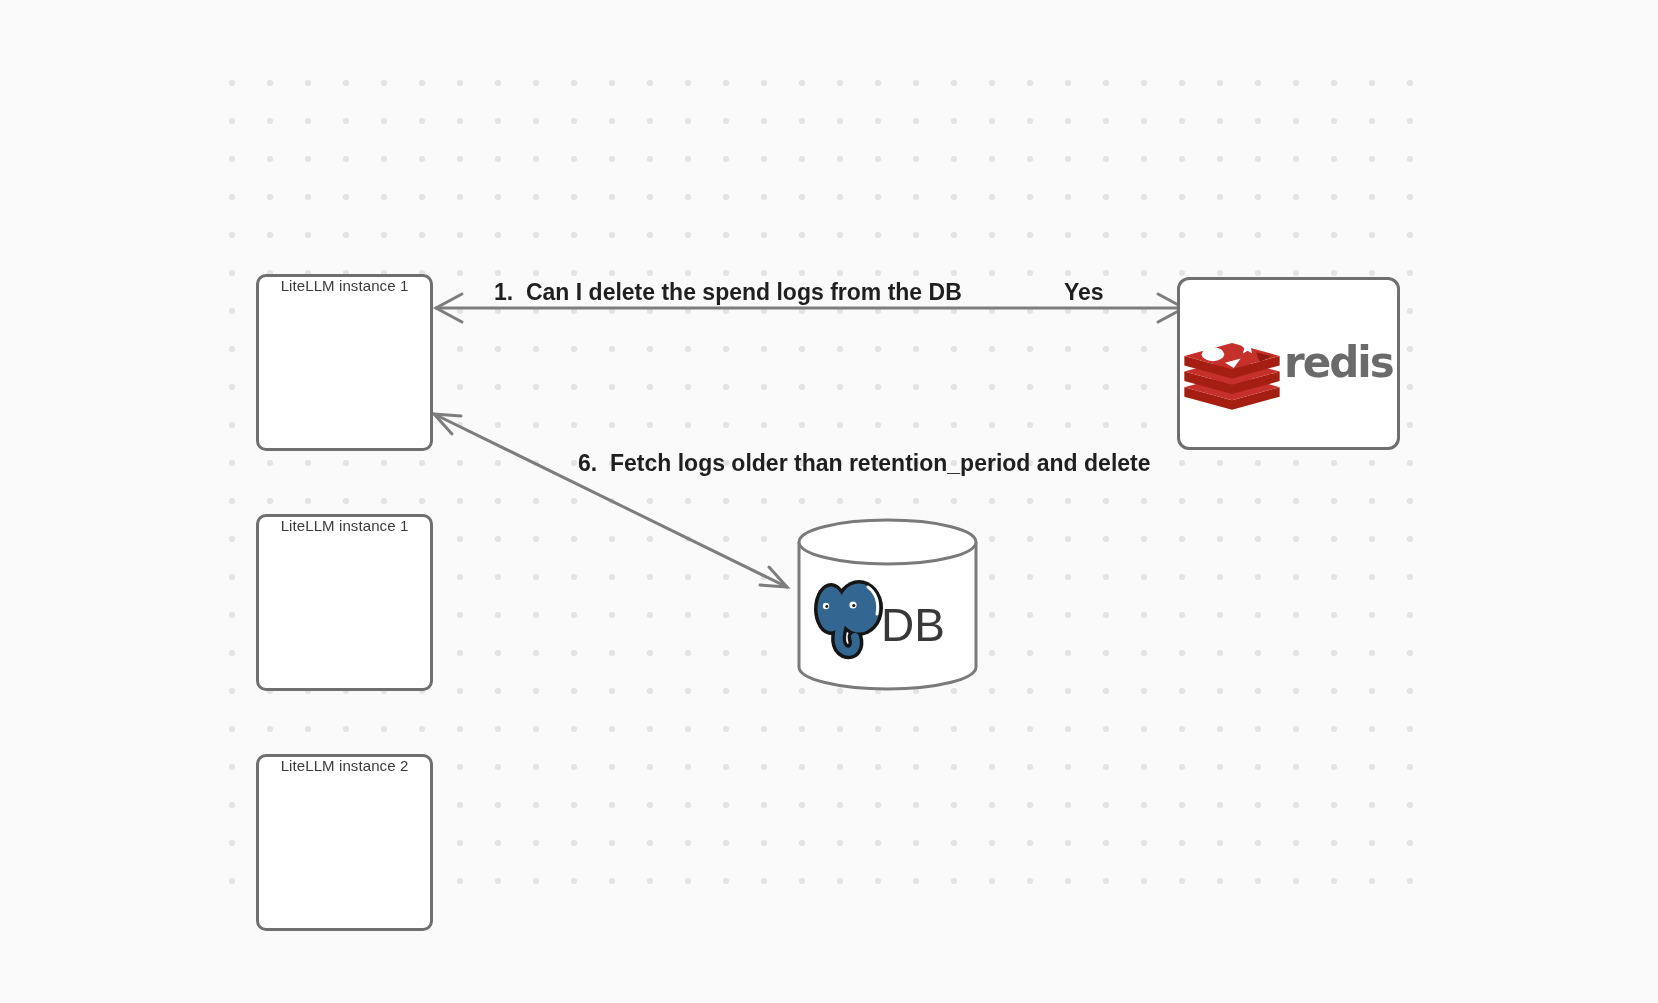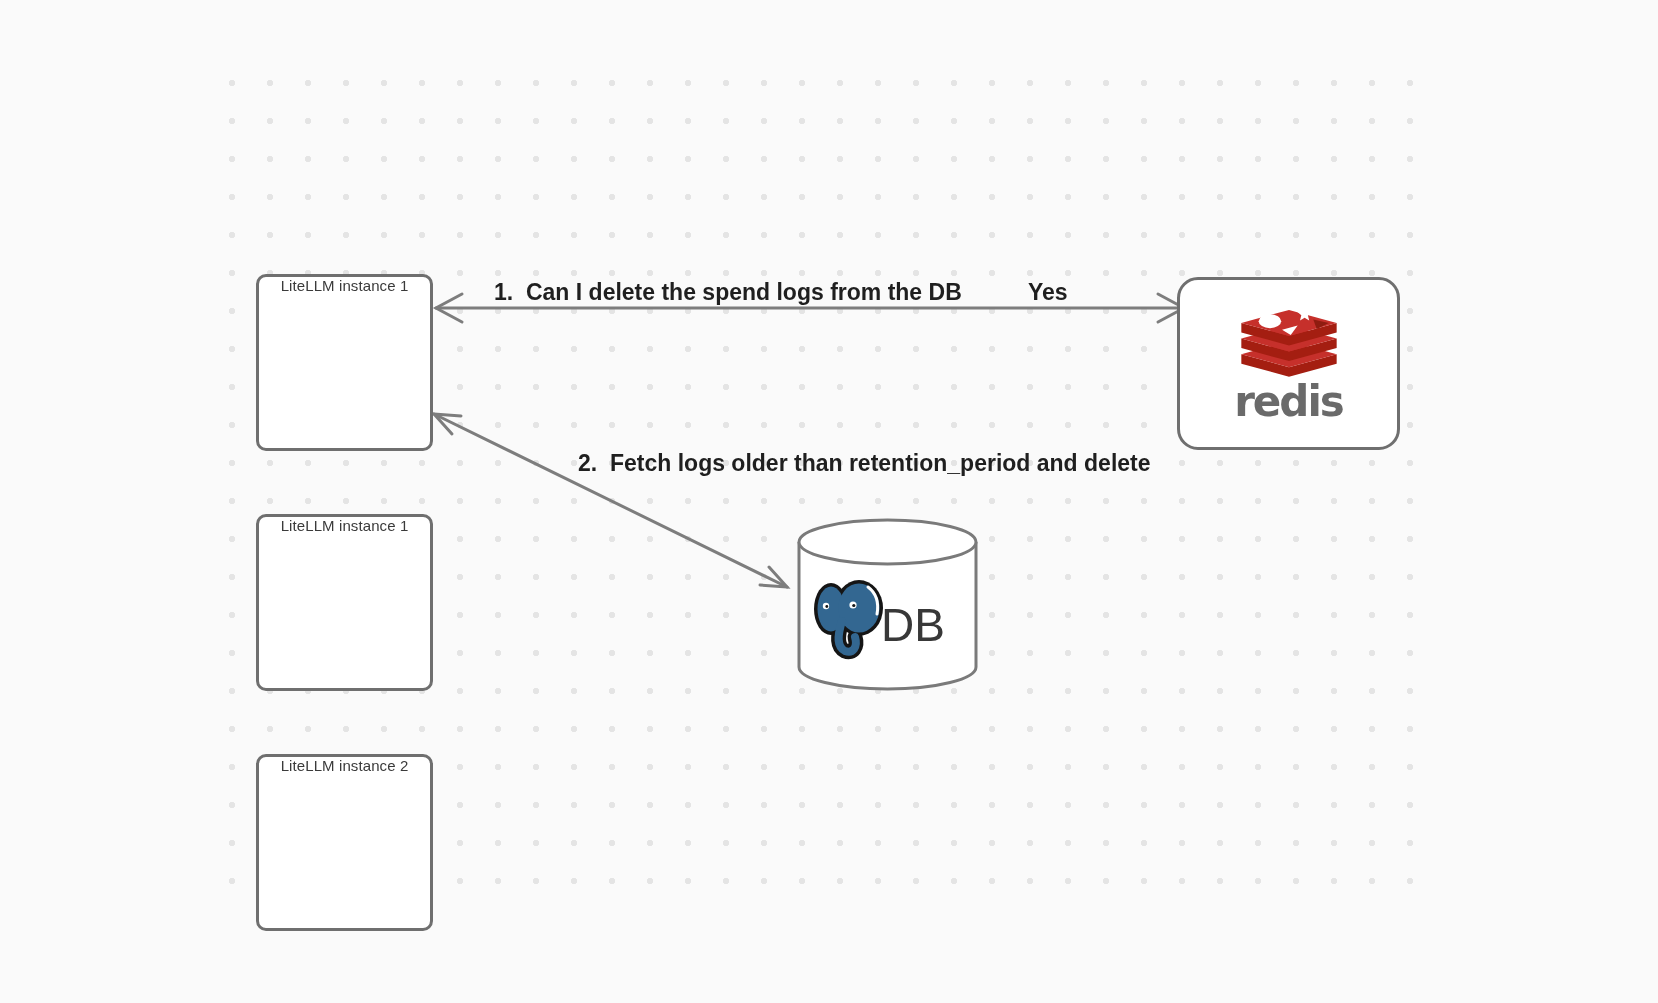--- a/index.html
+++ b/index.html
@@ -40,22 +40,22 @@
     font-size: 15px;
     color: #3a3a3a;
     letter-spacing: 0.1px;
   }
   .redis-node {
     position: absolute;
     left: 1177px; top: 277px;
     width: 217px; height: 167px;
     background: #ffffff;
     border: 3px solid #6f6f6f;
-    border-radius: 21px;
-    display: flex; flex-direction: column; align-items: center;
+    border-radius: 12px;
+    display: flex; align-items: center;
     z-index: 2;
   }
   .redis-node svg.redis-mark { margin-top: 22px; }
   .redis-wordmark {
     font-family: "DejaVu Sans", sans-serif;
     font-weight: 700;
     font-size: 42px;
     line-height: 44px;
     color: #6a6a6a;
     letter-spacing: -2px;
@@ -69,21 +69,21 @@
   }
   .edge-label {
     position: absolute;
     font-weight: 700;
     font-size: 23px;
     color: #1f1f1f;
     white-space: pre;
     z-index: 3;
   }
   .edge1-label { left: 494px; top: 279px; }
-  .edge1-response { left: 1028px; top: 279px; }
+  .edge1-response { left: 1064px; top: 279px; }
   .edge2-label { left: 578px; top: 450px; }
 </style>
 </head>
 <body>
 
 <div class="dot-grid"></div>
 
 <svg class="edges-layer" width="1658" height="1003" viewBox="0 0 1658 1003">
   <g stroke="#7d7d7d" stroke-width="3" fill="none" stroke-linecap="round">
     <line x1="436" y1="308" x2="1184" y2="308"></line>
@@ -141,13 +141,13 @@
     <circle cx="14" cy="27" r="3.2" fill="#ffffff"></circle>
     <circle cx="41" cy="26" r="3.6" fill="#ffffff"></circle>
     <circle cx="14.8" cy="27.5" r="1.4" fill="#151515"></circle>
     <circle cx="41.8" cy="26.5" r="1.6" fill="#151515"></circle>
   </g>
   <text x="85" y="124" font-size="46" fill="#383838" font-family="Liberation Sans, sans-serif">DB</text>
 </svg>
 
 <div class="edge-label edge1-label">1.  Can I delete the spend logs from the DB</div>
 <div class="edge-label edge1-response">Yes</div>
-<div class="edge-label edge2-label">2.  Fetch logs older than retention_period and delete</div>
+<div class="edge-label edge2-label">6.  Fetch logs older than retention_period and delete</div>
 
 </body></html>

